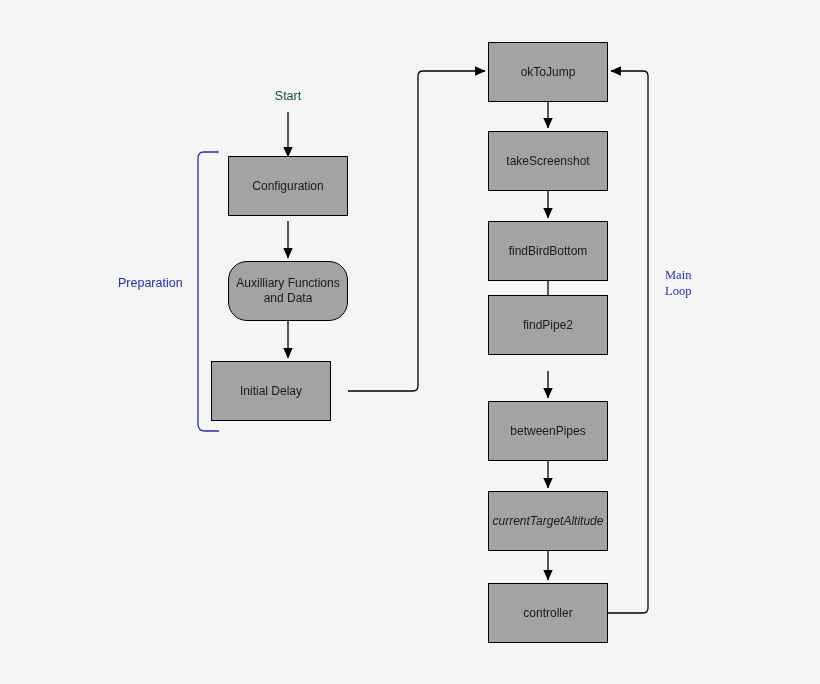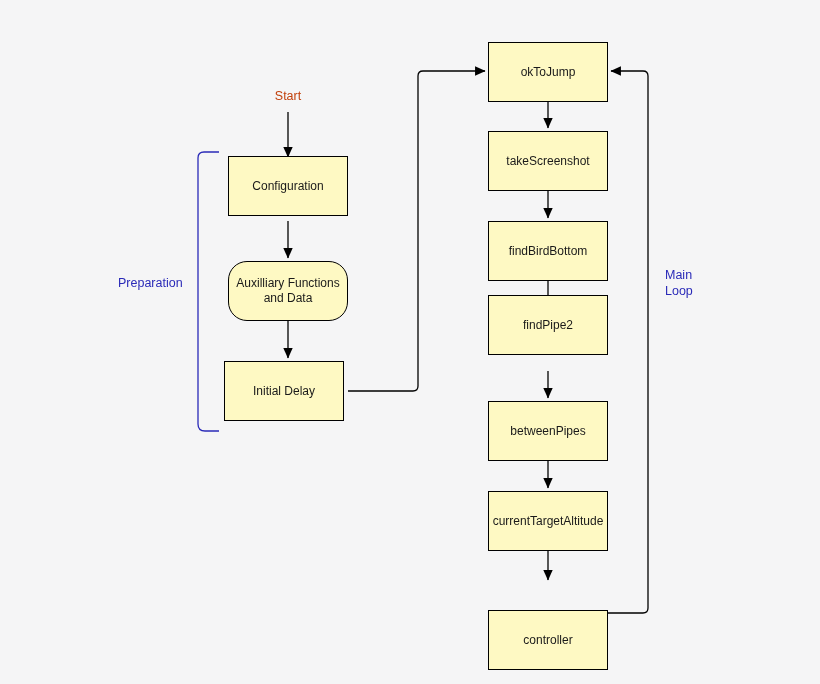--- a/index.html
+++ b/index.html
@@ -19,35 +19,35 @@
     position: absolute;
     left: 0; top: 0;
     width: 820px; height: 684px;
     pointer-events: none;
   }
   .node {
     position: absolute;
     width: 120px;
     height: 60px;
     box-sizing: border-box;
-    background: #fef9c3;
+    background: #a3a3a3;
     border: 1px solid #000000;
     display: flex;
     align-items: center;
     justify-content: center;
     text-align: center;
     font-size: 12px;
     color: #1a1a1a;
     line-height: 1.25;
     padding: 0 1px;
   }
   .float-label {
     position: absolute;
     font-size: 12.5px;
-    color: #c2410c;
+    color: #14532d;
     text-align: center;
   }
   .blue-label {
     position: absolute;
     font-size: 12.5px;
     color: #2a2ab8;
     text-align: left;
     line-height: 16px;
   }
   .blue-label.centered { text-align: left; }
@@ -86,47 +86,47 @@
 
     <path d="M608 613 H643 Q648 613 648 608 V76 Q648 71 643 71 H611" fill="none" stroke="#000000" stroke-width="1.3" marker-end="url(#arrow)"></path>
 
     <path d="M219 152 H204 Q198 152 198 158 V424 Q198 431 205 431 H219" fill="none" stroke="#2a2ab8" stroke-width="1.3"></path>
   </svg>
 
   <div class="float-label" style="left:248px; top:89px; width:80px;">Start</div>
 
   <div class="blue-label centered" style="left:118px; top:275px; width:76px;">Preparation</div>
 
-  <div class="blue-label" style="left:665px; top:267px; width:42px;">Main Loop</div>
+  <div class="blue-label" style="left:665px; top:267px; width:42px;font-family:Liberation Serif, serif;">Main Loop</div>
 
   <div class="node" style="left:228px; top:156px;">
     <span>Configuration</span>
   </div>
   <div class="node" style="left:228px; top:261px;border-radius:19px;">
     <span>Auxilliary Functions and Data</span>
   </div>
-  <div class="node" style="left:224px; top:361px;">
+  <div class="node" style="left:211px; top:361px;">
     <span>Initial Delay</span>
   </div>
 
   <div class="node" style="left:488px; top:42px;">
     <span>okToJump</span>
   </div>
   <div class="node" style="left:488px; top:131px;">
     <span>takeScreenshot</span>
   </div>
   <div class="node" style="left:488px; top:221px;">
     <span>findBirdBottom</span>
   </div>
   <div class="node" style="left:488px; top:295px;">
     <span>findPipe2</span>
   </div>
   <div class="node" style="left:488px; top:401px;text-align:right;">
     <span>betweenPipes</span>
   </div>
-  <div class="node" style="left:488px; top:491px;">
+  <div class="node" style="left:488px; top:491px;font-style:italic;">
     <span>currentTargetAltitude</span>
   </div>
-  <div class="node" style="left:488px; top:583px;margin-top:27px;">
+  <div class="node" style="left:488px; top:583px;">
     <span>controller</span>
   </div>
 
 </div>
 
 </body></html>

